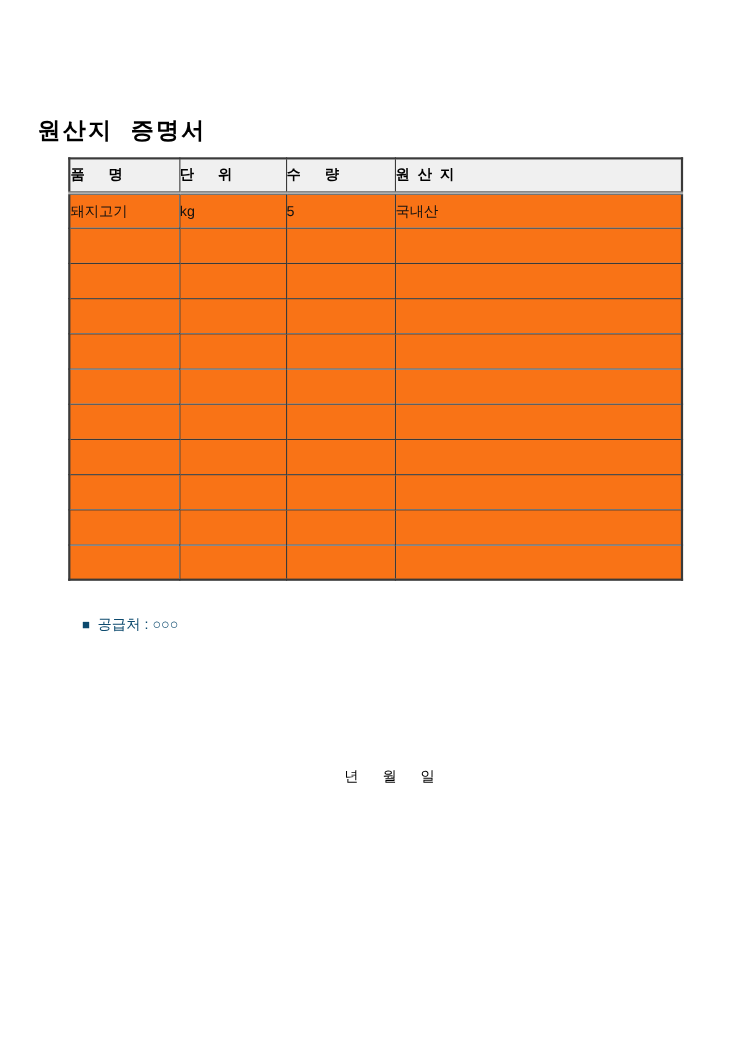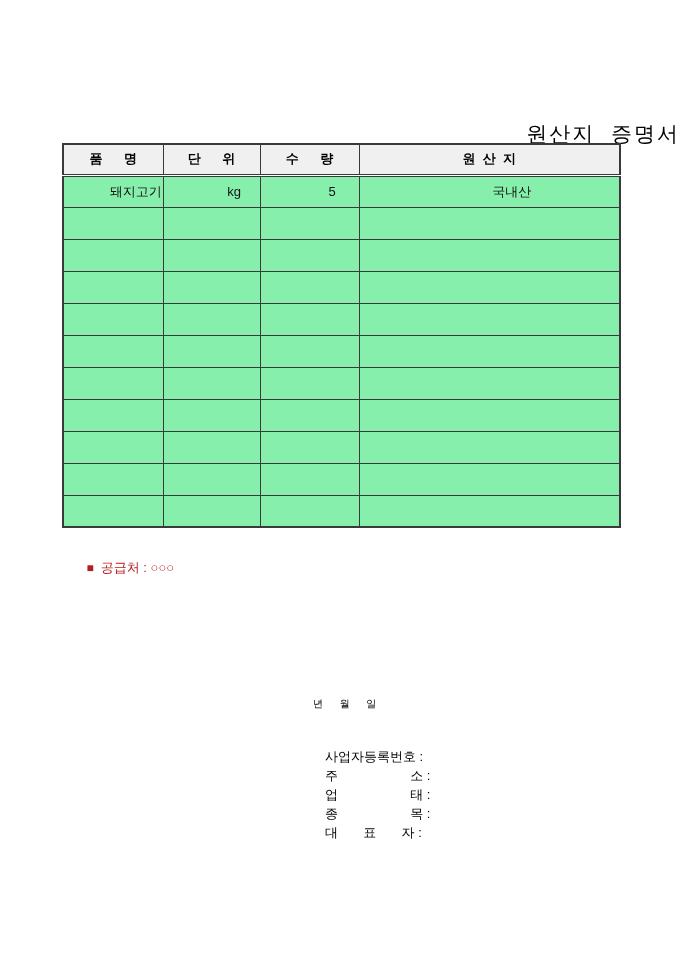--- a/index.html
+++ b/index.html
@@ -10,88 +10,87 @@
     position: relative;
     width: 680px;
     height: 962px;
     background: #ffffff;
     margin: 0 auto;
     overflow: hidden;
   }
 
   .doc-title {
     position: absolute;
-    top: 120px;
+    top: 104px;
     left: 0;
     width: 100%;
-    text-align: right;
+    text-align: left;
     text-indent: 34px;
     font-size: 21px;
-    font-weight: normal;
+    font-weight: bold;
     letter-spacing: 2px;
     word-spacing: 8px;
     color: #000;
   }
 
   table.origin-table {
     position: absolute;
     top: 143px;
     left: 62px;
     width: 557px;
     border-collapse: collapse;
     table-layout: fixed;
     border: 2px solid #3a3a3a;
   }
   table.origin-table th,
   table.origin-table td {
     border: 1px solid #3a3a3a;
-    text-align: center;
+    text-align: left;
     vertical-align: middle;
     font-size: 13px;
     white-space: pre;
     overflow: hidden;
   }
   table.origin-table th {
     height: 31px;
     background: #f0f0f0;
     font-weight: bold;
     border-bottom: 3px double #3a3a3a;
     color: #000;
   }
   table.origin-table td {
     height: 32px;
-    background: #86efac;
-    padding-left: 45px;
+    background: #f97316;
   }
 
   .note-line {
     position: absolute;
-    left: 72px;
-    font-size: 13px;
-    color: #b91c1c;
+    left: 60px;
+    font-size: 13px;
+    color: #0c4a6e;
     white-space: pre;
   }
   .note-line .bullet { font-size: 12px; margin-right: 7px; }
   .supplier-line { top: 544px; }
   .receiver-line { top: 585px; }
 
   .statement {
     position: absolute;
     top: 638px;
     left: 108px;
     font-size: 13px;
     color: #000;
     white-space: pre;
   }
 
   .date-line {
     position: absolute;
     top: 697px;
     left: 313px;
-    font-size: 10px;
+    font-size: 13px;
     color: #000;
     white-space: pre;
   }
 
   .biz-block {
     position: absolute;
     top: 747px;
     left: 325px;
     font-size: 13px;
     line-height: 19px;
@@ -192,21 +191,14 @@
   </table>
 
   <div class="note-line supplier-line">
     <span class="bullet">■</span><span>공급처 : ○○○</span>
   </div>
 
 
 
   <div class="date-line">년      월      일</div>
 
-  <div class="biz-block">
-    <div class="biz-row">사업자등록번호 :</div>
-    <div class="biz-row">주                    소 :</div>
-    <div class="biz-row">업                    태 :</div>
-    <div class="biz-row">종                    목 :</div>
-    <div class="biz-row">대       표       자 :</div>
-  </div>
 
 </div>
 
 </body></html>

